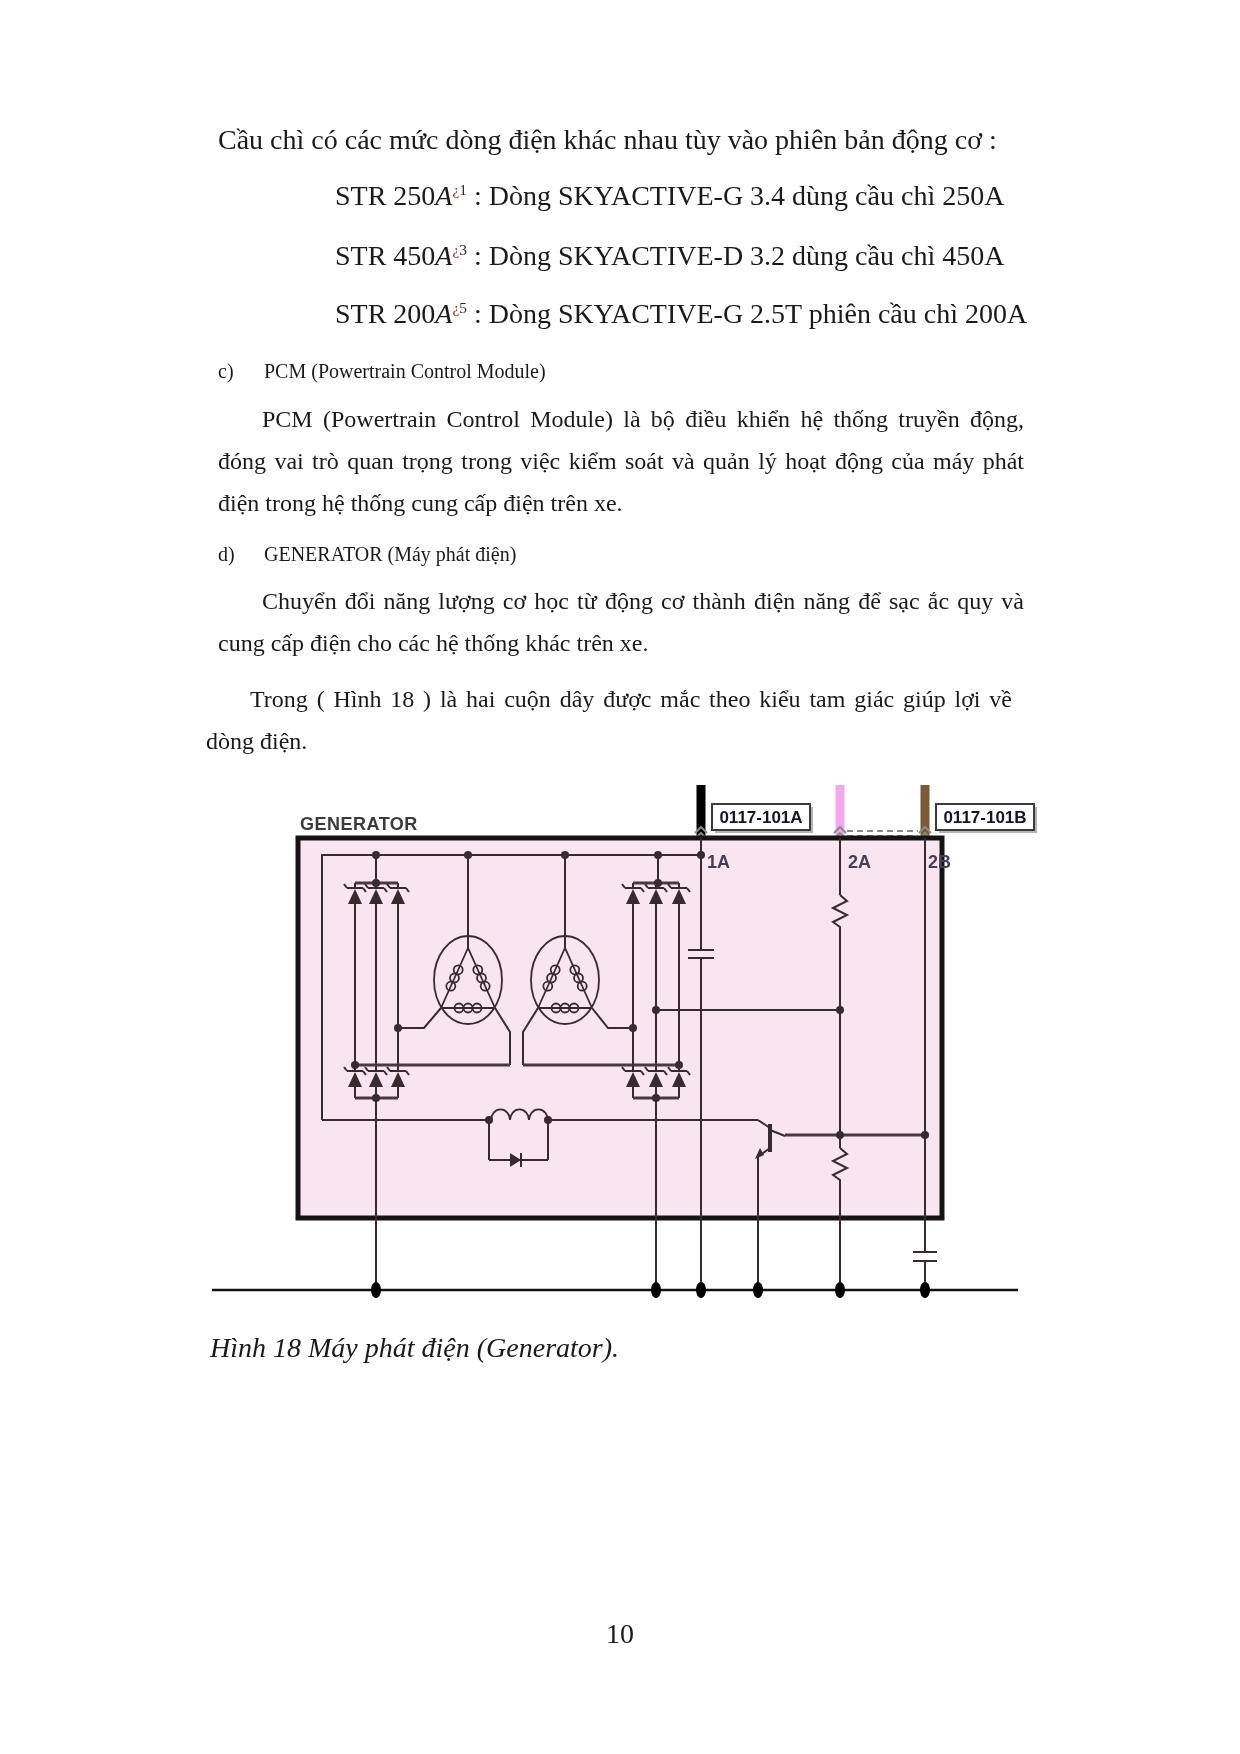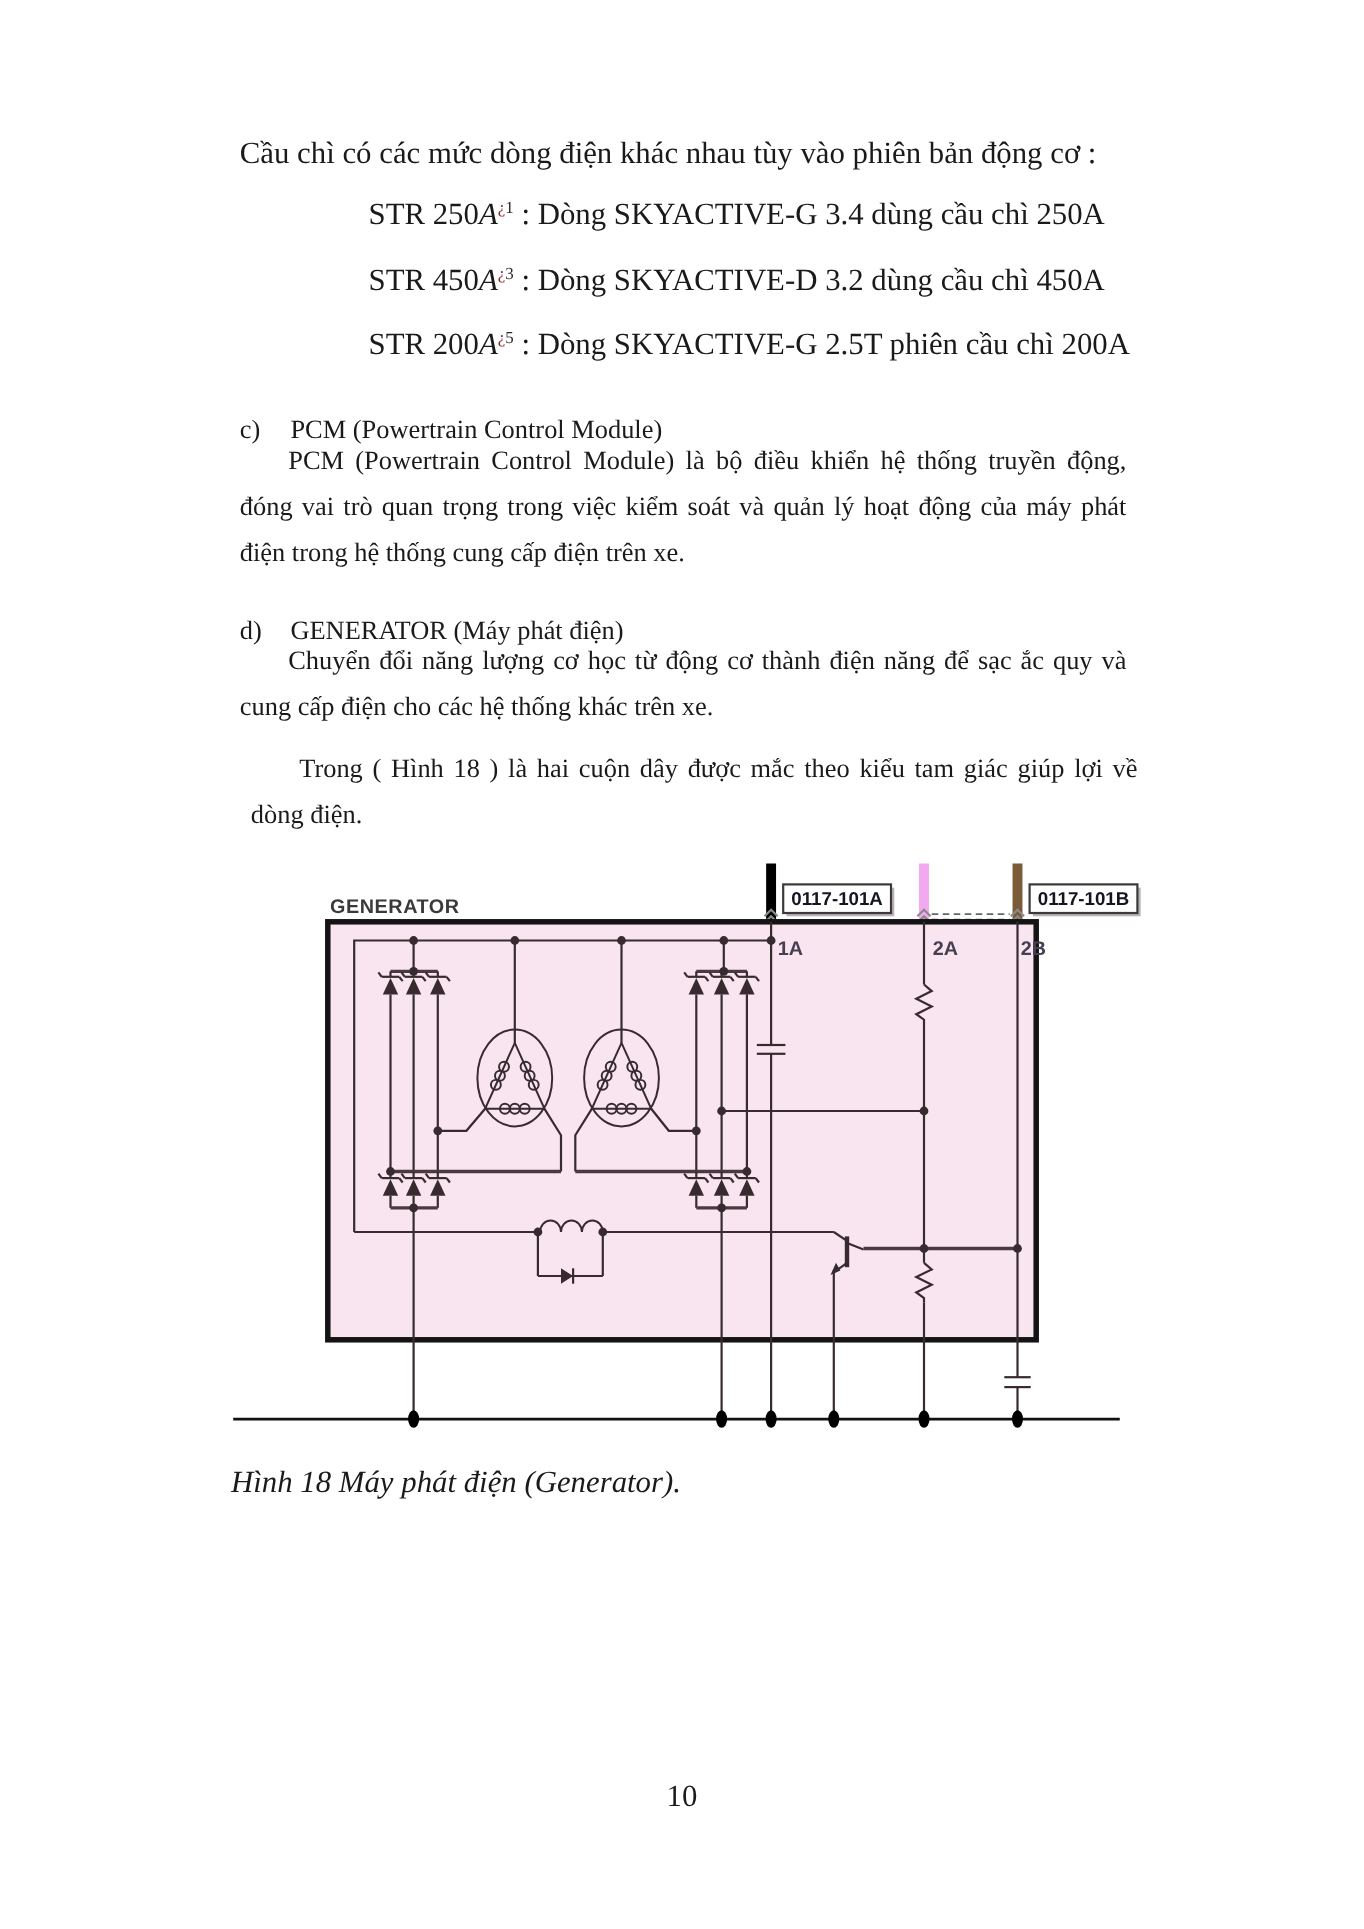--- a/index.html
+++ b/index.html
@@ -3,21 +3,21 @@
 <meta charset="utf-8">
 <style>
   html,body{margin:0;padding:0;}
   body{
     width:1240px;height:1754px;position:relative;background:#ffffff;
     font-family:"Liberation Serif", serif;color:#1a1a1a;
   }
   .abs{position:absolute;}
   .textline{font-size:28px;line-height:36px;white-space:nowrap;}
   .para{font-size:24px;line-height:42px;text-align:justify;width:806px;text-indent:44px;}
-  .heading{font-size:24px;line-height:36px;white-space:nowrap;margin-top:20px;}
+  .heading{font-size:20px;line-height:36px;white-space:nowrap;}
   .heading .lbl{display:inline-block;width:46px;}
   .fuse-item{font-size:28px;line-height:36px;white-space:nowrap;}
   .fuse-item .varl{font-style:italic;}
   .fuse-item sup{font-size:0.55em;line-height:0;vertical-align:super;}
   .fuse-item sup .mark{color:#8b2a2a;}
   .fuse-item sup .num{color:#2a2a2a;}
   .caption{font-size:28px;font-style:italic;width:810px;}
   .pagenum{font-size:28px;text-align:center;width:1240px;}
   svg text{font-family:"Liberation Sans", sans-serif;}
   .wire{stroke:#372b30;stroke-width:2;fill:none;}
@@ -51,21 +51,21 @@
 
 <div class="abs heading" style="left:218px;top:353px;">
   <span class="lbl">c)</span><span>PCM (Powertrain Control Module)</span>
 </div>
 <div class="abs para" style="left:218px;top:398px;">PCM (Powertrain Control Module) là bộ điều khiển hệ thống truyền động, đóng vai trò quan trọng trong việc kiểm soát và quản lý hoạt động của máy phát điện trong hệ thống cung cấp điện trên xe.</div>
 
 <div class="abs heading" style="left:218px;top:536px;">
   <span class="lbl">d)</span><span>GENERATOR (Máy phát điện)</span>
 </div>
 <div class="abs para" style="left:218px;top:580px;">Chuyển đổi năng lượng cơ học từ động cơ thành điện năng để sạc ắc quy và cung cấp điện cho các hệ thống khác trên xe.</div>
-<div class="abs para" style="left:228px;top:678px;">Trong ( Hình 18 ) là hai cuộn dây được mắc theo kiểu tam giác giúp lợi về dòng điện.</div>
+<div class="abs para" style="left:206px;top:678px;">Trong ( Hình 18 ) là hai cuộn dây được mắc theo kiểu tam giác giúp lợi về dòng điện.</div>
 
 <div class="abs" style="left:210px;top:780px;width:810px;height:560px;">
 <svg width="830" height="560" viewBox="0 0 830 560">
   <defs>
     <g id="dz">
       <line x1="-8" y1="0" x2="8" y2="0" class="wire"></line>
       <line x1="-8" y1="0" x2="-11" y2="-4" class="wire"></line>
       <line x1="8" y1="0" x2="11" y2="4" class="wire"></line>
       <polygon points="-7,16 7,16 0,1" fill="#372b30"></polygon>
     </g>

